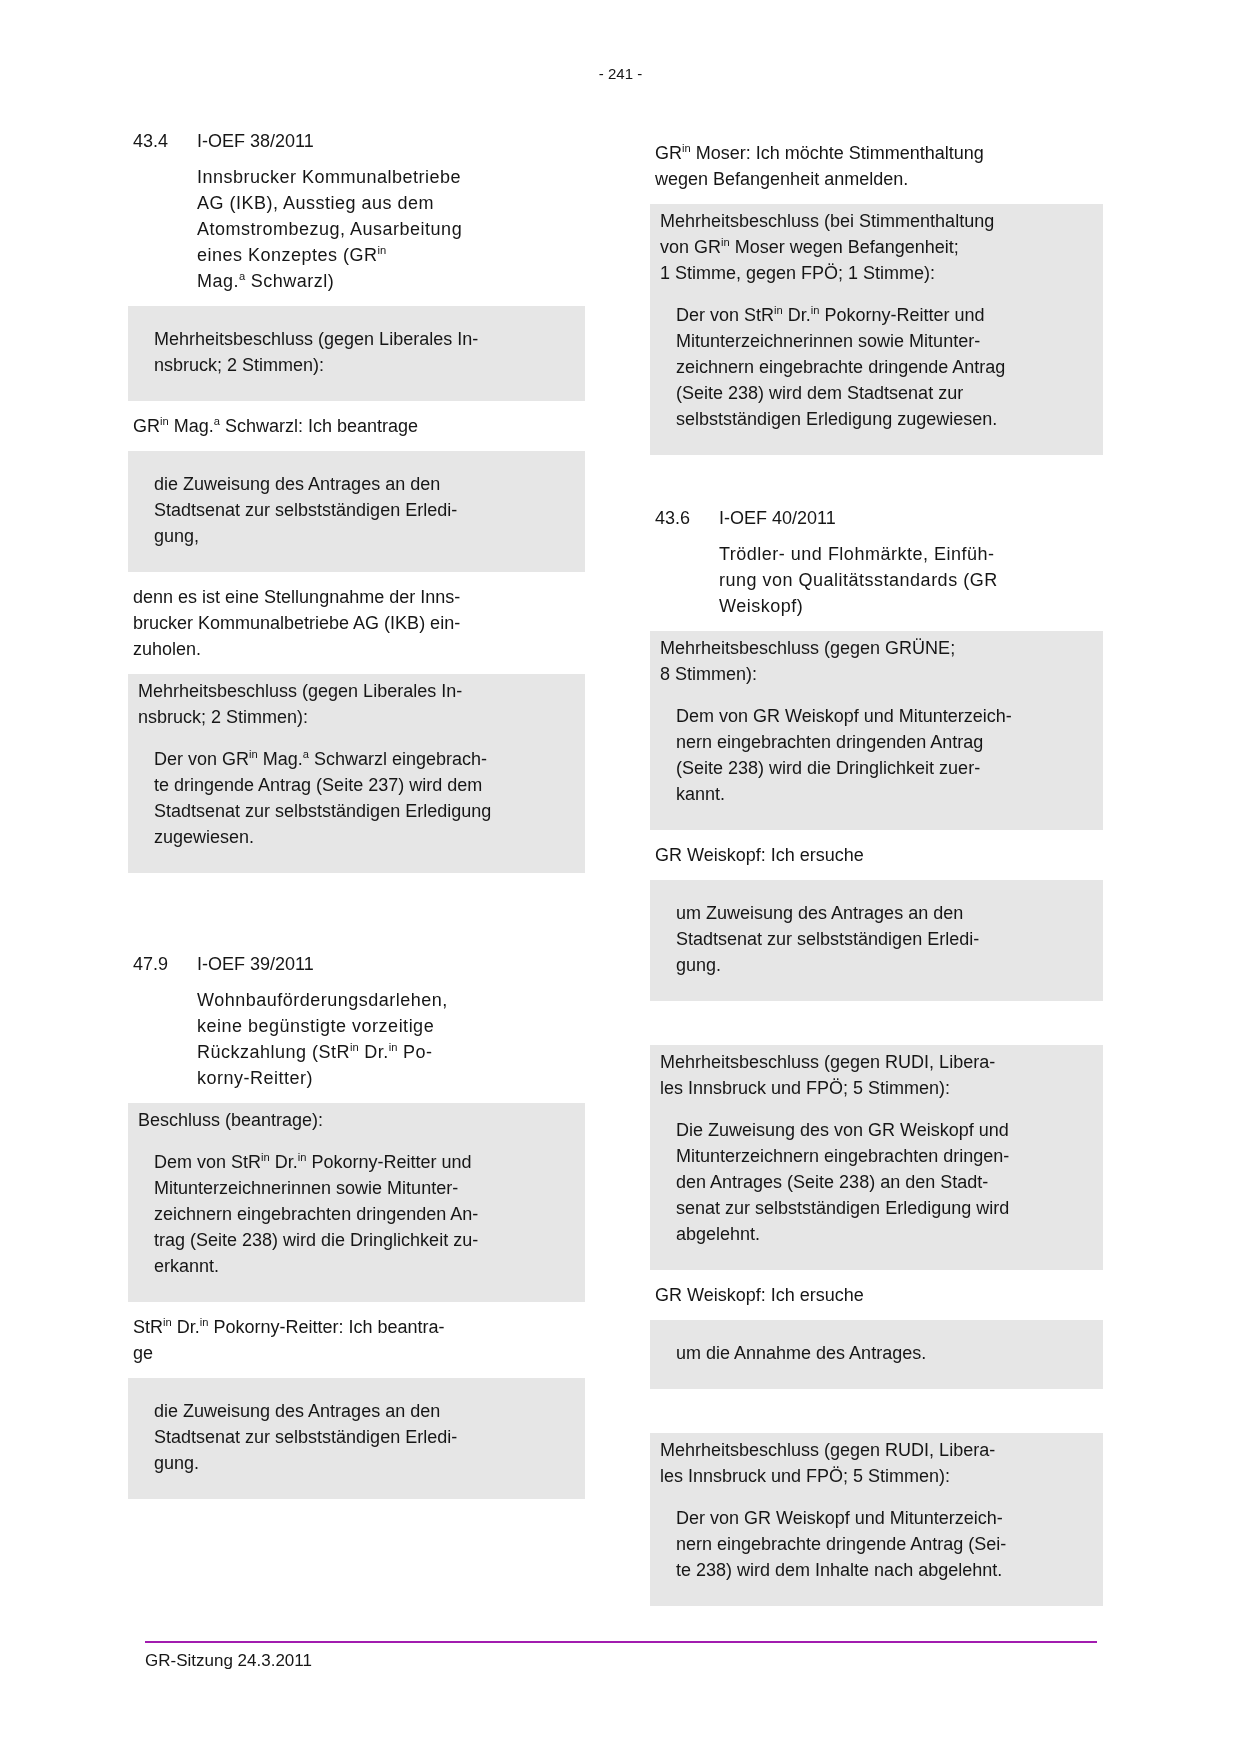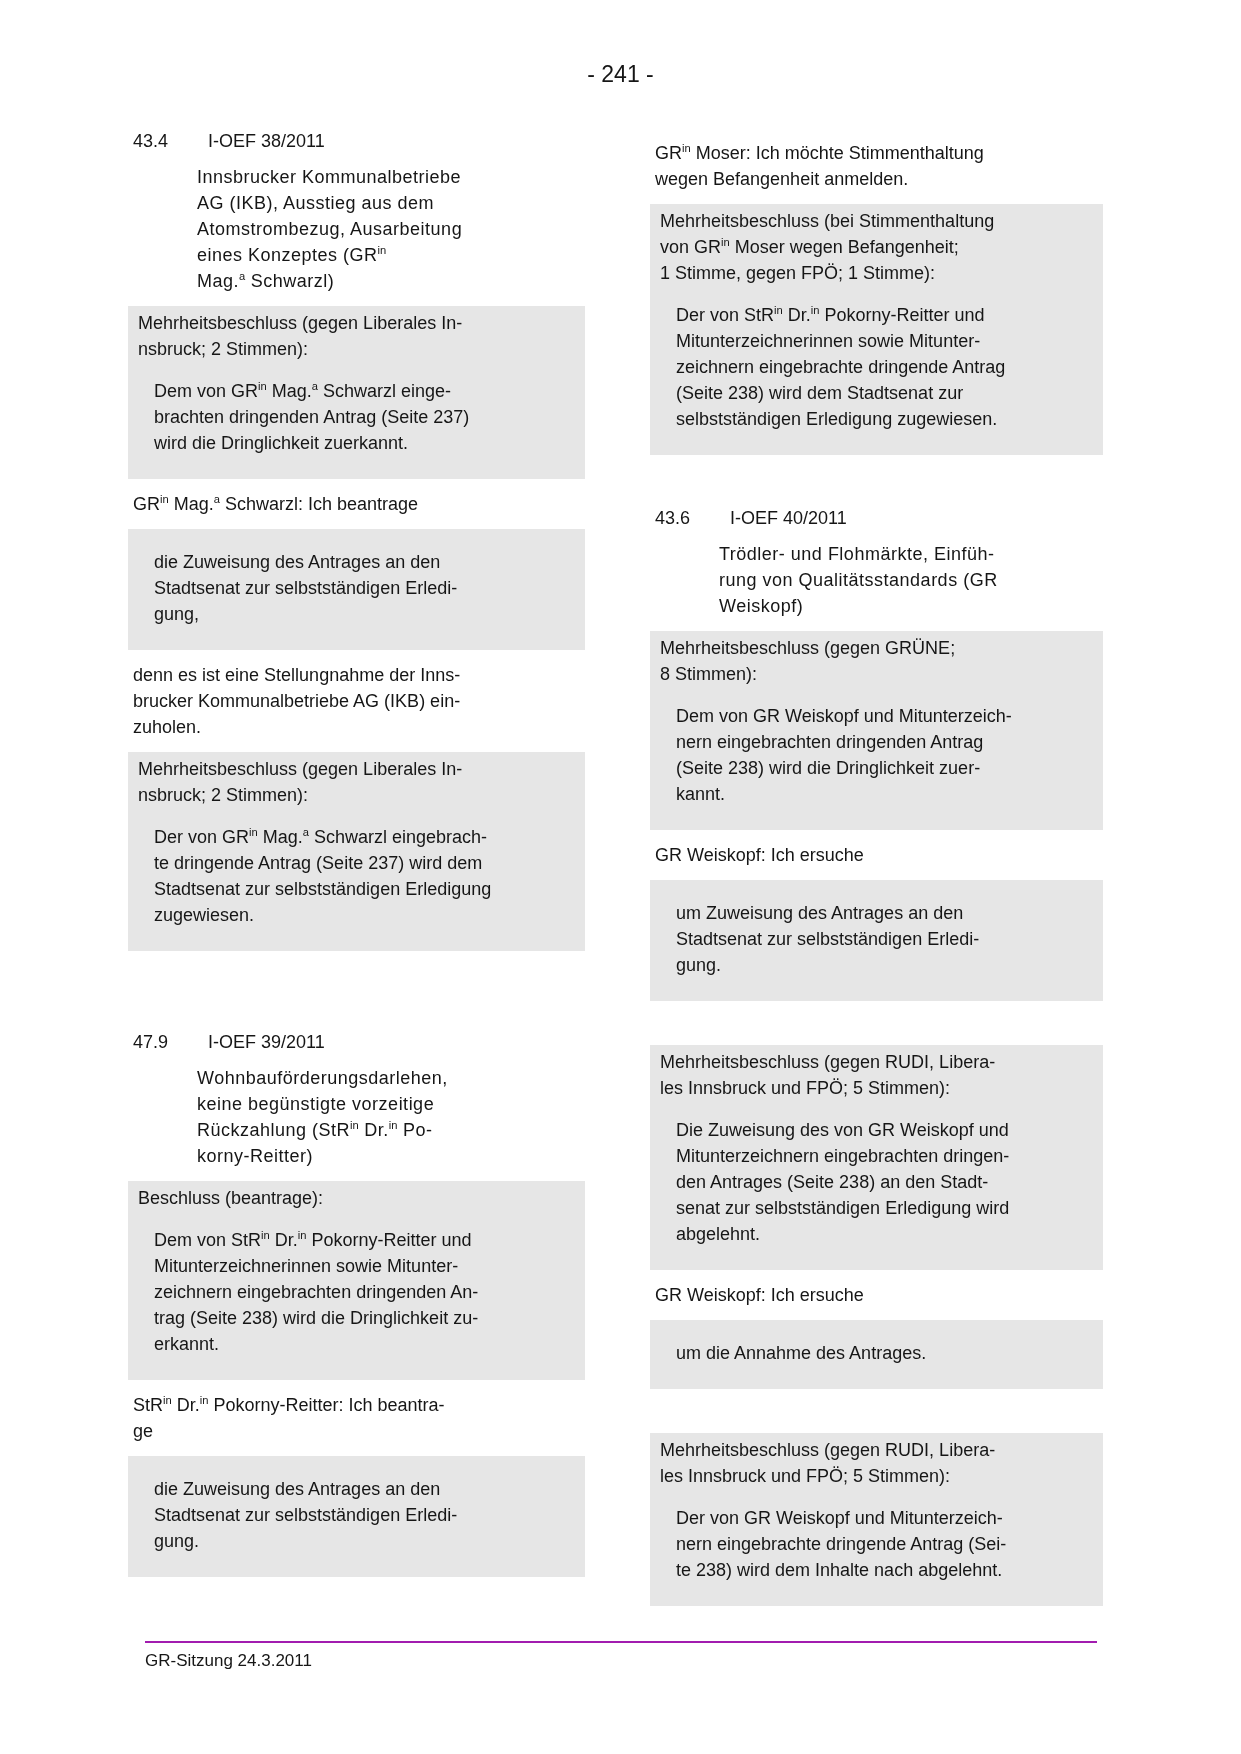--- a/index.html
+++ b/index.html
@@ -6,31 +6,31 @@
   .page{
     position:relative;
     width:1241px;height:1754px;
     margin:0 auto;
     background:#ffffff;
     font-family:"Liberation Sans","DejaVu Sans",sans-serif;
     color:#161616;
   }
   .pageno{
     position:absolute;top:63px;left:0;width:1241px;
-    text-align:center;font-size:23px;line-height:22px;
+    text-align:center;font-size:15px;line-height:22px;
   }
   .content{
     position:absolute;top:128px;left:133px;
     display:flex;align-items:flex-start;
   }
   .col{font-size:18px;line-height:26px;}
   .col-left{width:452px;margin-right:70px;}
   .col-right{width:448px;padding-top:12px;}
   .col > :first-child{margin-top:0;}
-  .h-row{display:flex;margin:0 0 10px 0;gap:11px;}
+  .h-row{display:flex;margin:0 0 10px 0;}
   .h-num{width:64px;flex:0 0 64px;}
   .title{margin:0 0 12px 64px;letter-spacing:.5px;}
   .para{margin:12px 0;}
   .box{
     background:var(--hl,#e6e6e6);
     margin:12px 0 12px -5px;
     padding:4px 6px 7px 10px;
   }
   .box p{margin:0 0 12px 0;}
   .box p:last-child{margin:16px;}
@@ -57,21 +57,20 @@
 
       <div class="h-row">
         <span class="h-num">43.4</span>
         <span class="h-code">I-OEF 38/2011</span>
       </div>
 
       <div class="title">Innsbrucker Kommunalbetriebe<br>AG (IKB), Ausstieg aus dem<br>Atomstrombezug, Ausarbeitung<br>eines Konzeptes (GR<sup>in</sup><br>Mag.<sup>a</sup> Schwarzl)</div>
 
       <div class="box">
         <p>Mehrheitsbeschluss (gegen Liberales In-<br>nsbruck; 2 Stimmen):</p>
-        <p>Dem von GR<sup>in</sup> Mag.<sup>a</sup> Schwarzl einge-<br>brachten dringenden Antrag (Seite 237)<br>wird die Dringlichkeit zuerkannt.</p>
       </div>
 
       <p class="para">GR<sup>in</sup> Mag.<sup>a</sup> Schwarzl: Ich beantrage</p>
 
       <div class="box">
         <p>die Zuweisung des Antrages an den<br>Stadtsenat zur selbstständigen Erledi-<br>gung,</p>
       </div>
 
       <p class="para">denn es ist eine Stellungnahme der Inns-<br>brucker Kommunalbetriebe AG (IKB) ein-<br>zuholen.</p>
 

